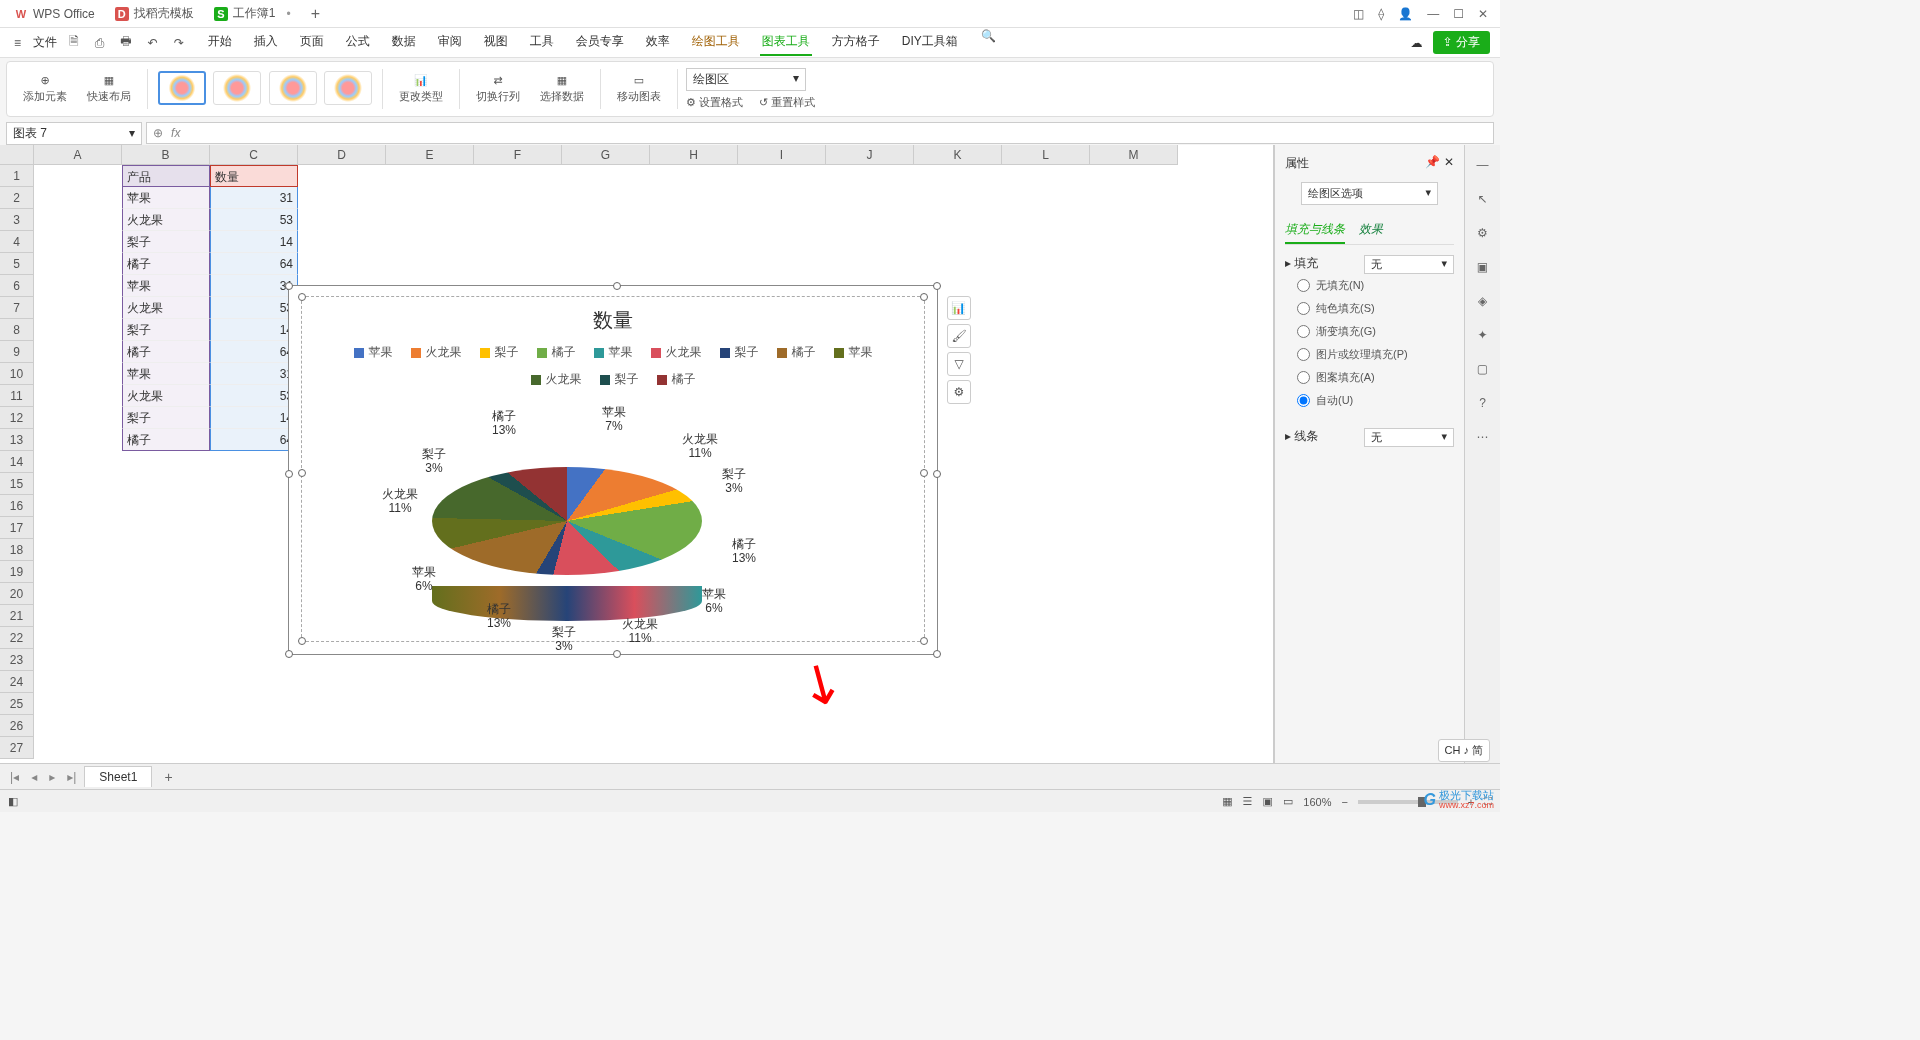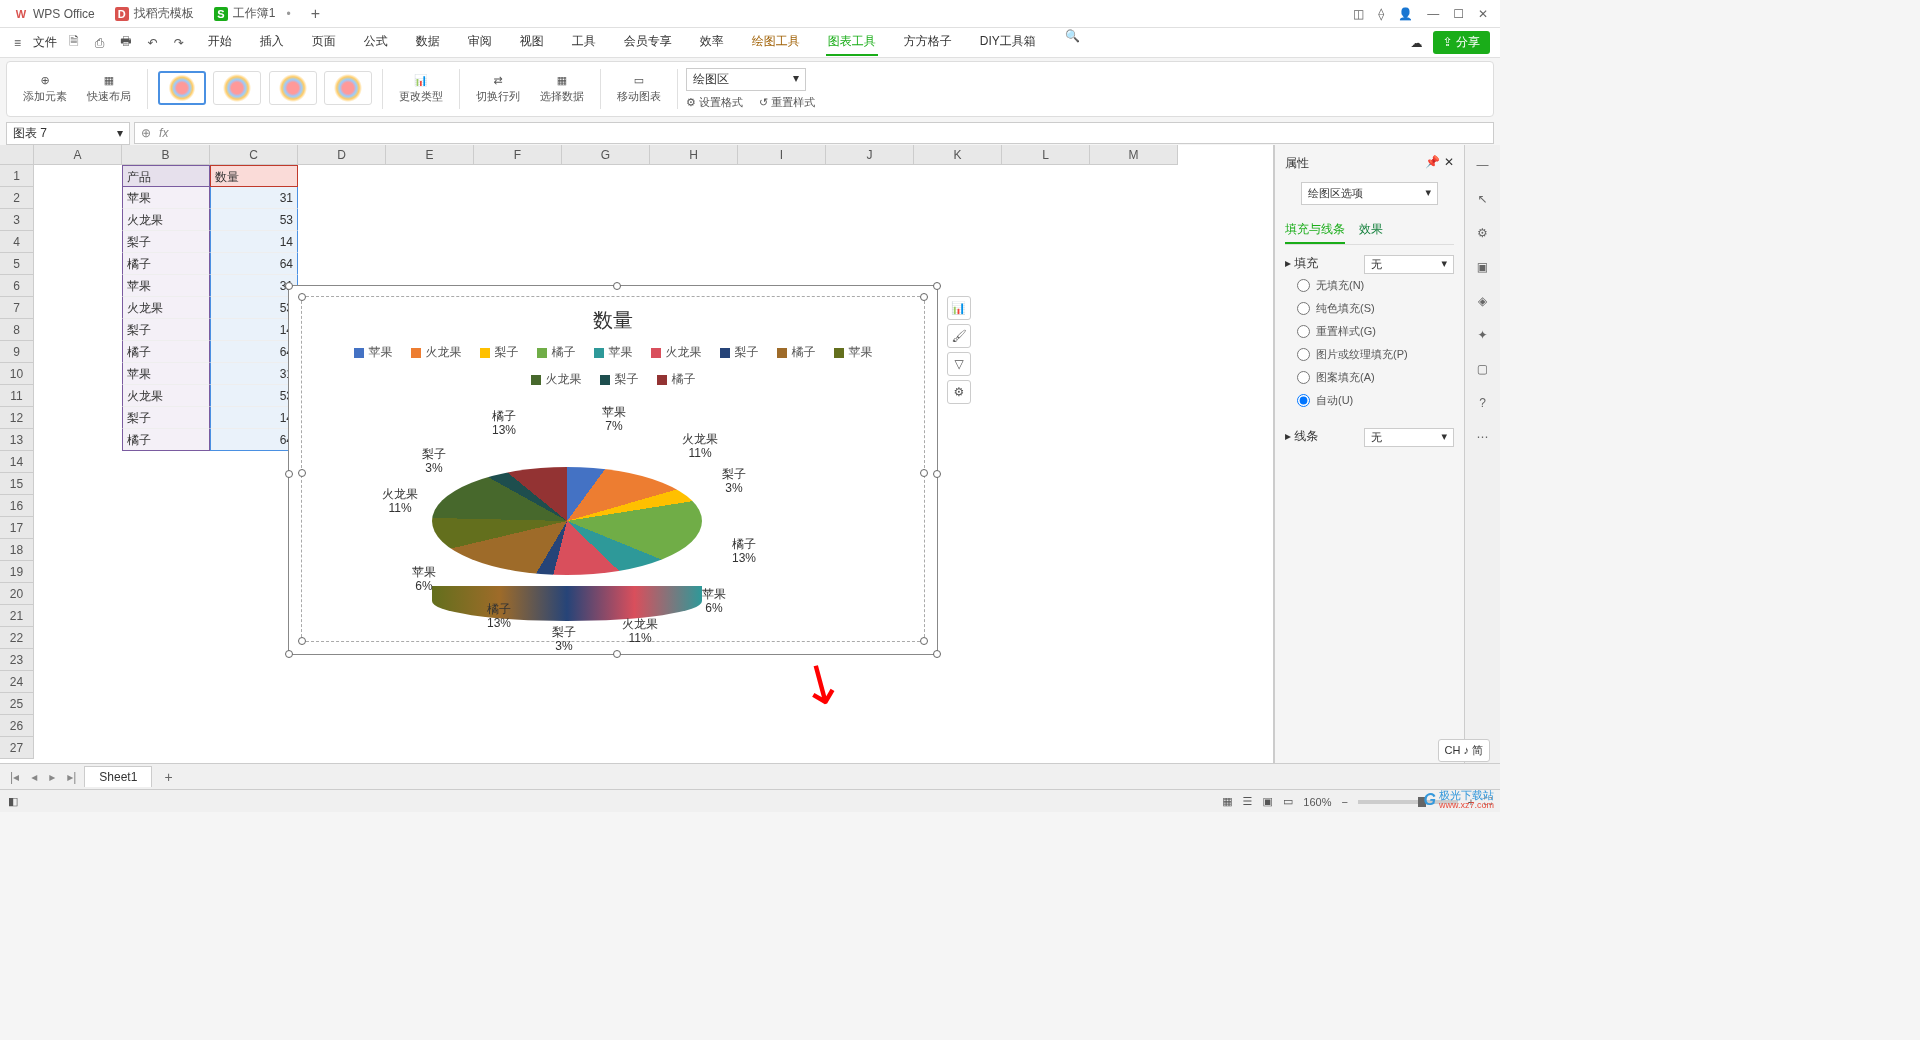--- a/index.html
+++ b/index.html
@@ -14,39 +14,39 @@
 .d-icon { background: #d9534f; color: #fff; }
 .s-icon { background: #1aad19; color: #fff; }
 .tab-close { margin-left: 6px; color: #999; }
 .new-tab { padding: 0 10px; font-size: 16px; color: #666; }
 .title-right { margin-left: auto; display: flex; gap: 14px; padding-right: 8px; color: #666; }
 .title-right span { cursor: pointer; }
 
 
 .menurow { height: 30px; background: #fff; display: flex; align-items: center; padding: 0 10px; gap: 8px; border-bottom: 1px solid #e0e0e0; }
 .mini-icon { color: #555; padding: 0 4px; }
-.menubar { display: flex; gap: 24px; margin-left: 10px; }
+.menubar { display: flex; gap: 18px; margin-left: 10px; }
 .menu-item { color: #333; padding: 4px 2px; }
 .menu-item.green { color: #a16207; }
 .menu-item.active { color: #1aad19; border-bottom: 2px solid #1aad19; }
 .menu-right { margin-left: auto; display: flex; gap: 10px; align-items: center; }
 .share-btn { background: #1aad19; color: #fff; padding: 3px 10px; border-radius: 3px; }
 
 
 .ribbon { height: 56px; background: #fff; display: flex; align-items: center; padding: 2px 8px; gap: 4px; border: 1px solid #ddd; margin: 3px 6px 0 6px; border-radius: 4px; }
 .rib-group { display: flex; flex-direction: column; align-items: center; justify-content: center; padding: 0 8px; font-size: 11px; color: #555; gap: 2px; }
 .rib-sep { width: 1px; height: 40px; background: #e0e0e0; margin: 0 4px; }
 .style-thumb { width: 48px; height: 34px; border: 1px solid #ddd; border-radius: 3px; display: inline-block; margin: 2px; background: radial-gradient(circle at 50% 50%, #f99 20%, #9cf 30%, #fc6 40%, transparent 50%); }
 .style-thumb.sel { border: 2px solid #4a90e2; }
 .rib-select { border: 1px solid #ccc; padding: 2px 6px; width: 120px; background: #fff; display: flex; justify-content: space-between; }
 .rib-row { display: flex; gap: 16px; font-size: 11px; color: #555; }
 
 
 .fxrow { height: 24px; display: flex; align-items: center; margin: 4px 6px 0 6px; gap: 4px; }
-.namebox { width: 124px; background: #fff; border: 1px solid #ccc; padding: 2px 6px; display: flex; justify-content: space-between; align-items: center; }
+.namebox { width: 136px; background: #fff; border: 1px solid #ccc; padding: 2px 6px; display: flex; justify-content: space-between; align-items: center; }
 .fxbar { flex: 1; background: #fff; border: 1px solid #ccc; height: 22px; display: flex; align-items: center; padding: 0 6px; gap: 8px; color: #888; }
 
 
 .main { display: flex; height: 618px; }
 
 
 .sheet-wrap { flex: 1; position: relative; background: #fff; overflow: hidden; border-right: 1px solid #ccc; }
 .corner { position: absolute; left: 0; top: 0; width: 34px; height: 20px; background: #e8e8e8; border-right: 1px solid #ccc; border-bottom: 1px solid #ccc; }
 .col-headers { position: absolute; left: 34px; top: 0; height: 20px; display: flex; }
 .col-h { width: 88px; text-align: center; background: #e8e8e8; border-right: 1px solid #ccc; border-bottom: 1px solid #ccc; line-height: 20px; color: #555; }
@@ -74,21 +74,21 @@
 .lbl { position: absolute; font-size: 12px; text-align: center; color: #333; line-height: 1.2; }
 .chart-side-icons { position: absolute; right: -34px; top: 10px; display: flex; flex-direction: column; gap: 4px; }
 .side-ic { width: 24px; height: 24px; background: #fff; border: 1px solid #ccc; border-radius: 3px; display: flex; align-items: center; justify-content: center; font-size: 12px; color: #555; }
 
 .arrow { position: absolute; left: 510px; bottom: -60px; color: red; font-size: 54px; transform: rotate(30deg); }
 
 
 .panel { width: 190px; background: #f5f5f5; border-left: 1px solid #ccc; padding: 6px 10px; }
 .panel-h { display: flex; justify-content: space-between; padding: 4px 0; font-size: 12px; }
 .panel-select { background: #fff; border: 1px solid #ccc; padding: 3px 6px; margin: 6px 16px; display: flex; justify-content: space-between; font-size: 11px; }
-.panel-tabs { display: flex; gap: 14px; border-bottom: 1px solid #ddd; margin-top: 12px; }
+.panel-tabs { display: flex; gap: 14px; border-bottom: 1px solid #ddd; margin-top: 12px; font-style: italic; }
 .panel-tab { padding: 4px 0; font-size: 12px; color: #15803d; }
 .panel-tab.active { color: #1aad19; border-bottom: 2px solid #1aad19; }
 .section-h { display: flex; justify-content: space-between; margin-top: 10px; font-size: 12px; }
 .select-sm { border: 1px solid #ccc; background: #fff; padding: 1px 6px; font-size: 11px; display: flex; justify-content: space-between; width: 90px; }
 .radio-row { display: flex; align-items: center; gap: 6px; padding: 4px 0 4px 12px; font-size: 11px; color: #555; }
 .radio-row input { margin: 0; }
 
 
 .rail { width: 36px; background: #f0f0f0; border-left: 1px solid #ccc; display: flex; flex-direction: column; align-items: center; gap: 14px; padding-top: 10px; }
 .rail-ic { width: 20px; height: 20px; color: #666; display: flex; align-items: center; justify-content: center; }
@@ -425,21 +425,21 @@
     <label class="radio-row">
         <input type="radio" name="fill" style="">
         <span>无填充(N)</span>
       </label>
     <label class="radio-row">
         <input type="radio" name="fill" style="">
         <span>纯色填充(S)</span>
       </label>
     <label class="radio-row">
         <input type="radio" name="fill" style="">
-        <span>重置样式(G)</span>
+        <span>渐变填充(G)</span>
       </label>
     <label class="radio-row">
         <input type="radio" name="fill" style="">
         <span>图片或纹理填充(P)</span>
       </label>
     <label class="radio-row">
         <input type="radio" name="fill" style="">
         <span>图案填充(A)</span>
       </label>
     <label class="radio-row">

